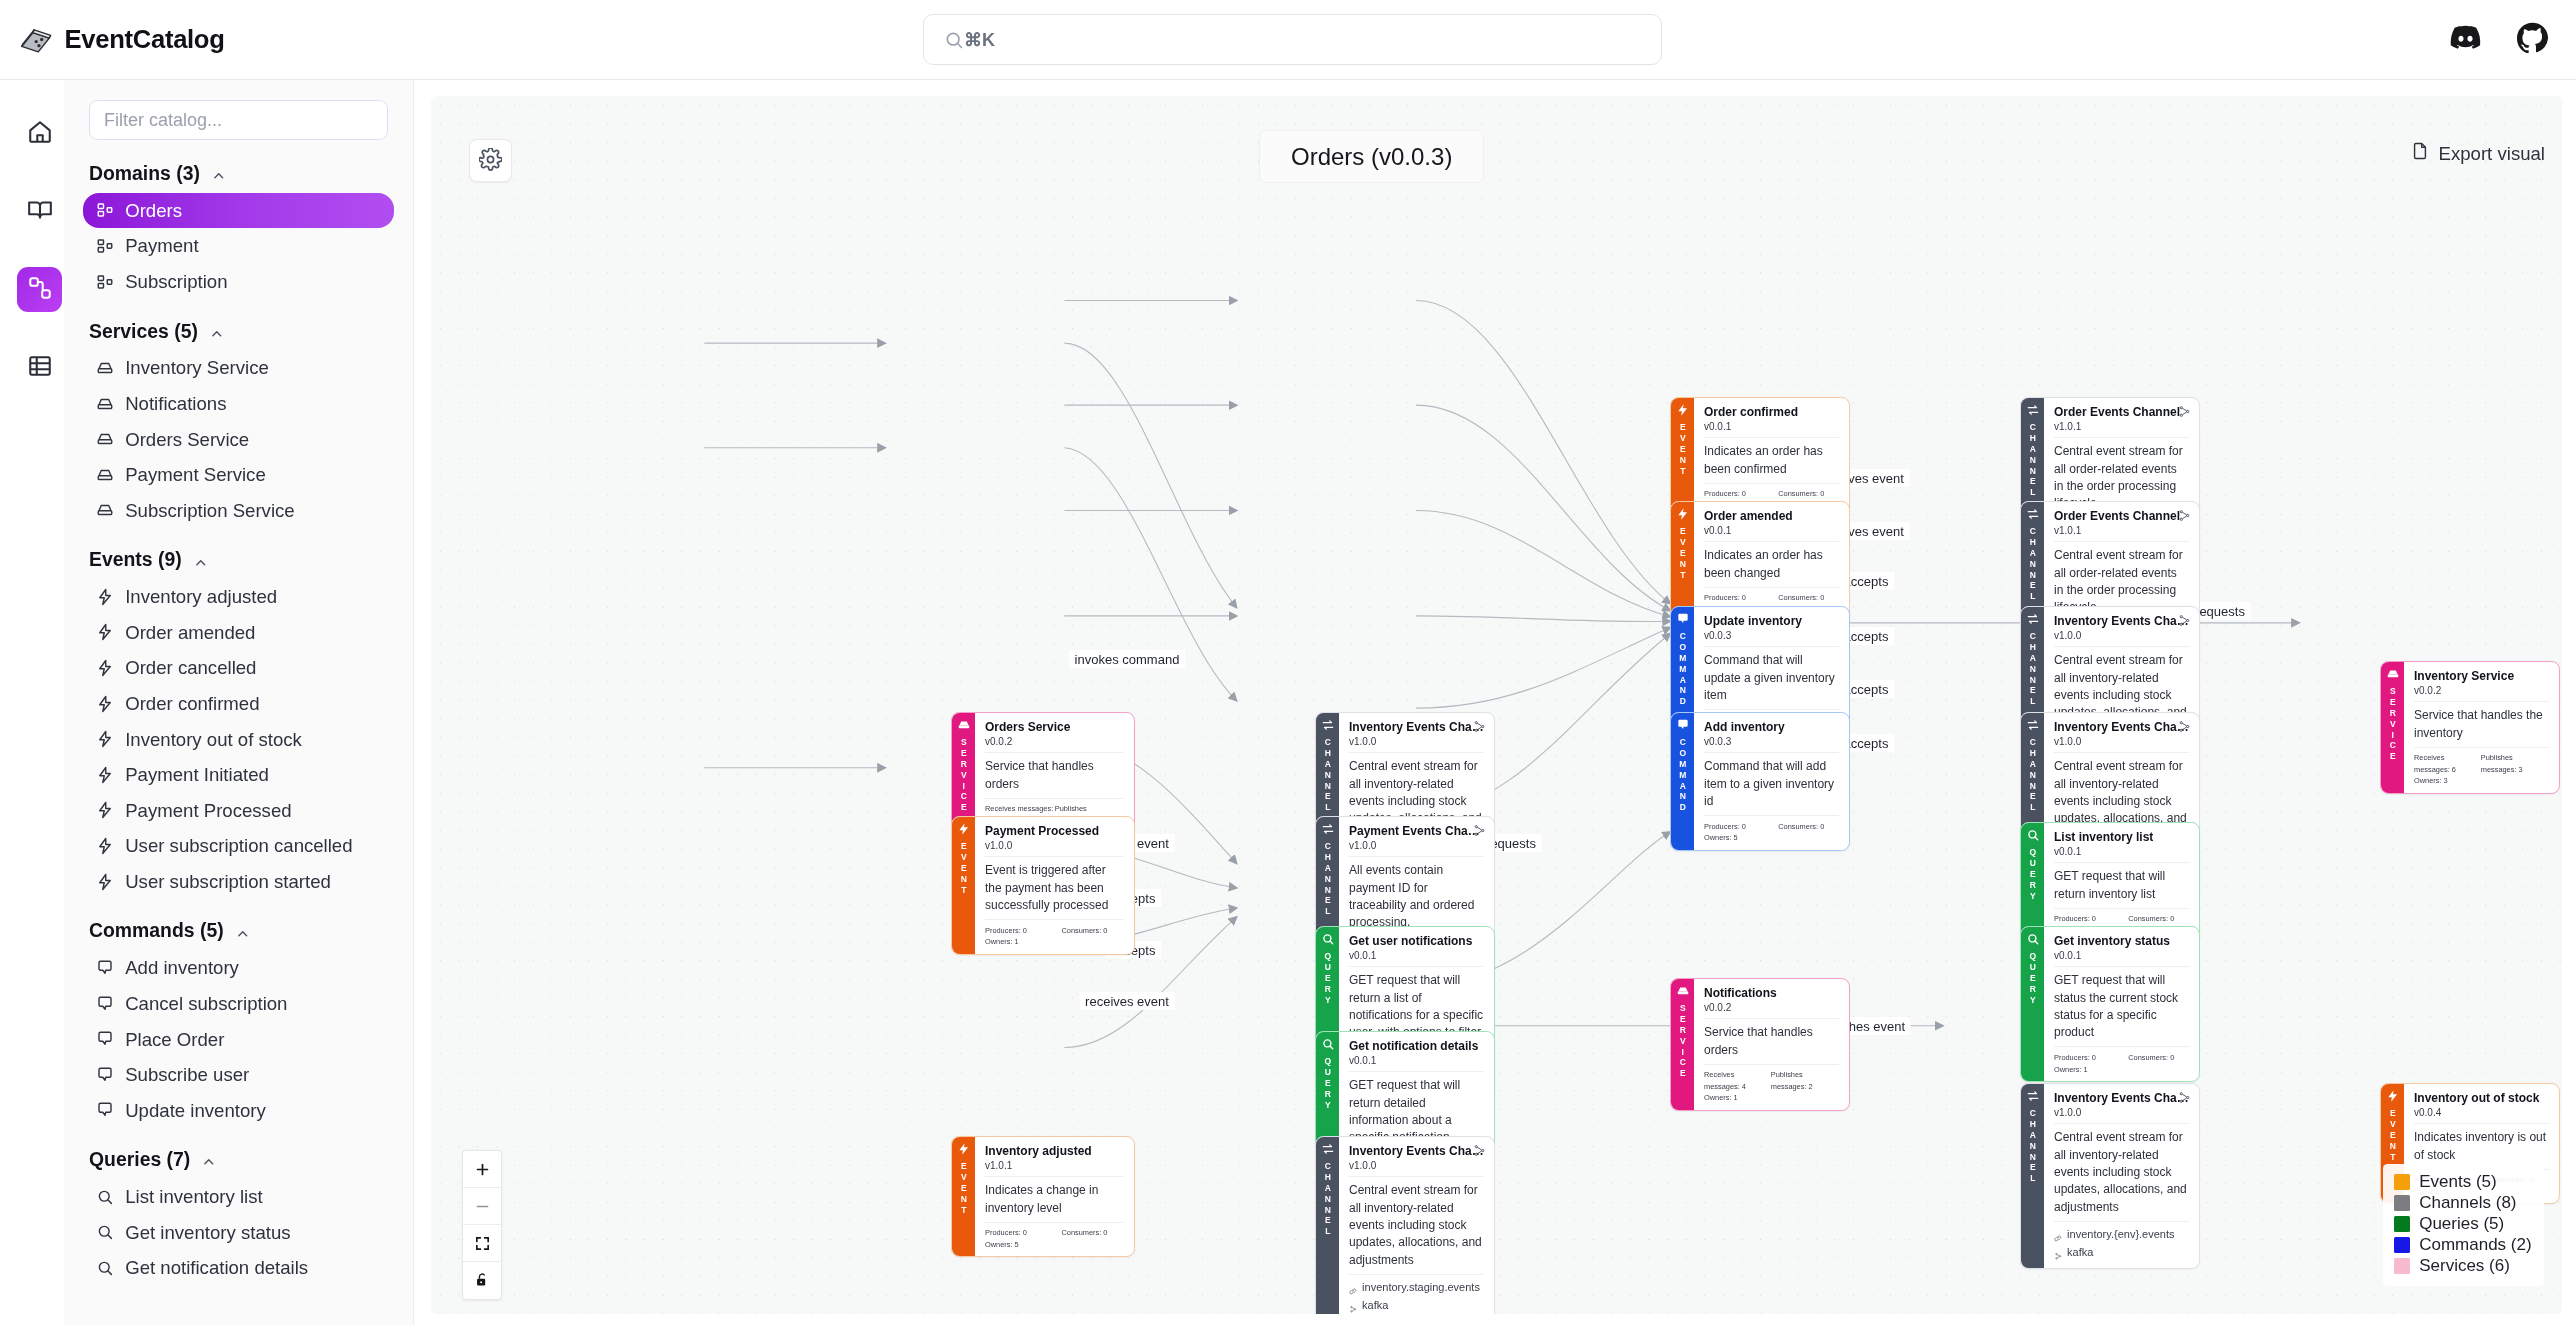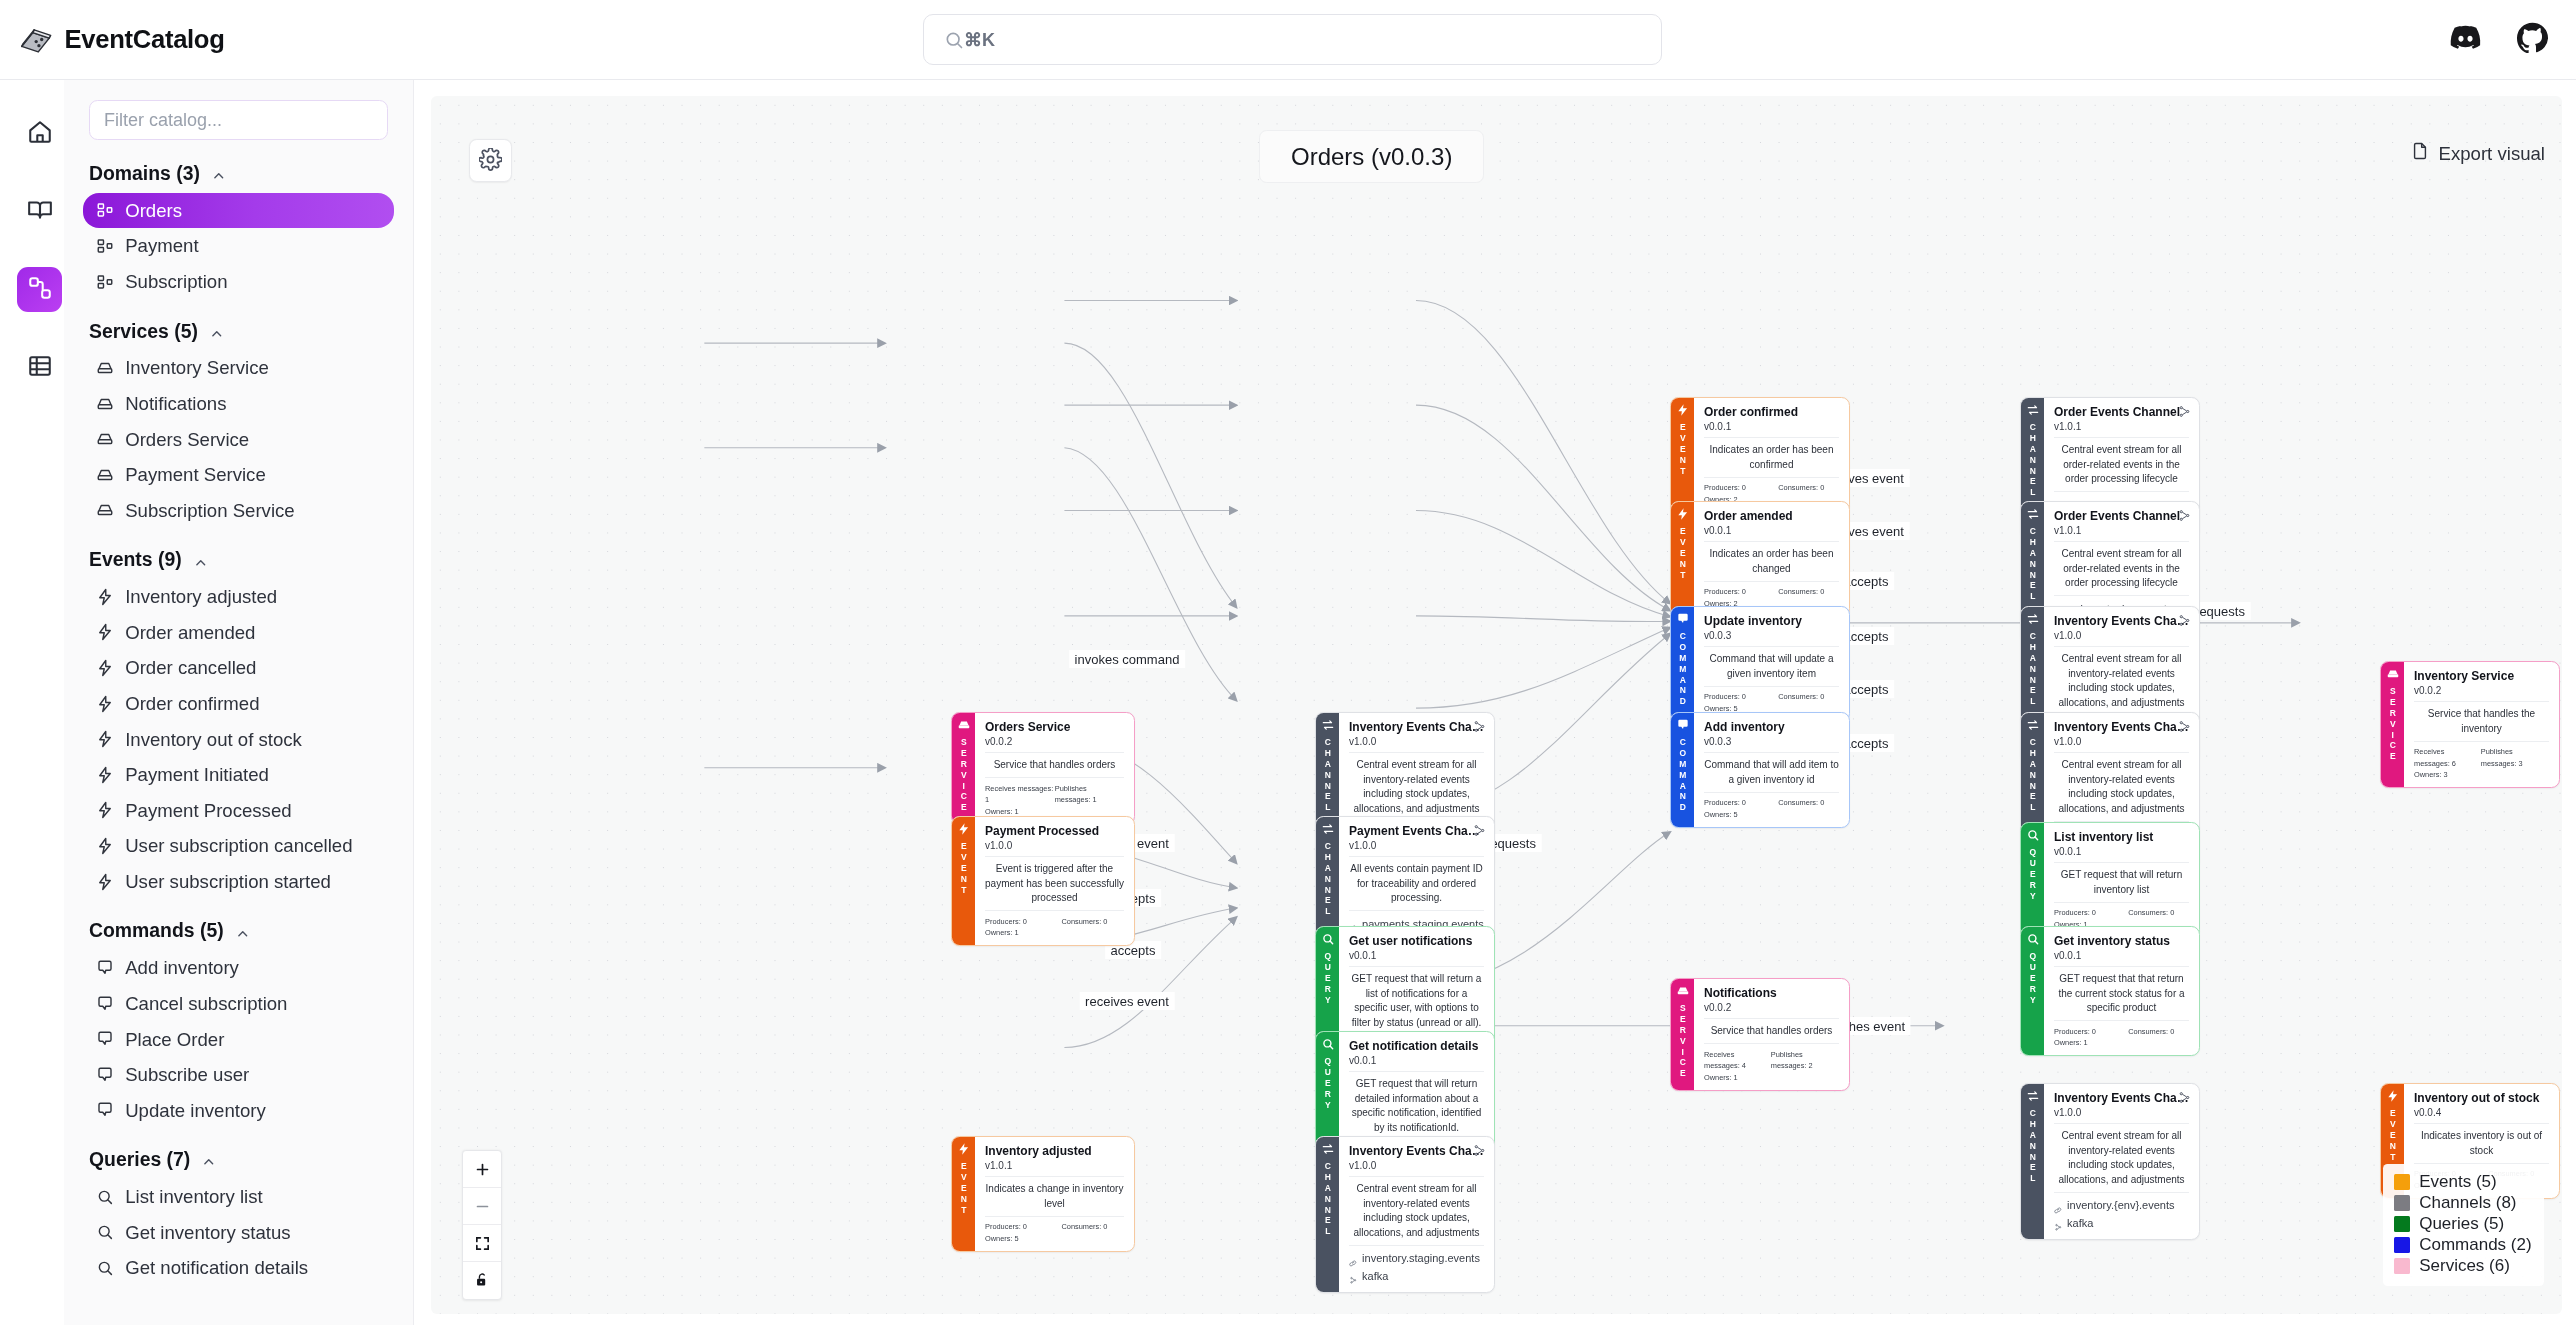--- a/index.html
+++ b/index.html
@@ -156,22 +156,22 @@
     font-size: 8.5px; font-weight: 700; color: #fff;
     letter-spacing: 0.9px; line-height: 1;
   }
   .node-body { flex: 1; padding: 7px 10px 6.2px 10px; min-width: 0; position: relative; }
   .node-title {
     font-size: 12px; font-weight: 700; color: #11131a;
     white-space: nowrap; overflow: hidden; text-overflow: ellipsis;
   }
   .node-ver { font-size: 10px; color: #343842; margin-top: 2.3px; padding-bottom: 4.6px; }
   .node-desc {
-    font-size: 10px; color: #2c3039; line-height: 1.45;
-    border-top: 0.8px solid #eceef1; padding: 5.4px 0 4.6px 0; text-align: center;
+    font-size: 12px; color: #2c3039; line-height: 1.45;
+    border-top: 0.8px solid #eceef1; padding: 5.4px 0 4.6px 0;
   }
   .node-meta { border-top: 0.8px solid #eceef1; padding-top: 4.6px; }
   .node-meta-row { display: flex; font-size: 7.4px; color: #3b404a; line-height: 1.55; }
   .node-meta-row span:first-child { width: 55%; }
   .node-chan-row { display: flex; align-items: center; gap: 4.6px; font-size: 11px; color: #3b404a; line-height: 1.6; }
   .node-chan-row .ci { width: 8.5px; height: 8.5px; color: #6b7280; flex: 0 0 auto; }
   .node-corner { position: absolute; top: 7px; right: 8.5px; width: 13px; height: 13px; color: #4e5463; }
 
   
   .n-event  { border: 0.8px solid #f6c9a0; }
@@ -1039,21 +1039,21 @@
         <div class="node-strip">
           <span class="sicon"><svg viewBox="0 0 24 24" fill="none" stroke="currentColor" stroke-width="2.4" stroke-linecap="round">
               <circle cx="11" cy="11" r="6"></circle>
               <line x1="15.5" y1="15.5" x2="20" y2="20"></line>
             </svg></span>
           <span class="svert">QUERY</span>
         </div>
         <div class="node-body">
           <div class="node-title">Get inventory status</div>
           <div class="node-ver">v0.0.1</div>
-          <div class="node-desc">GET request that that return the current stock status for a specific product</div>
+          <div class="node-desc">GET request that will status the current stock status for a specific product</div>
           <div class="node-meta">
             <div class="node-meta-row">
               <span>Producers: 0</span>
               <span>Consumers: 0</span>
             </div>
             <div class="node-meta-row">
               <span>Owners: 1</span>
             </div>
           </div>
         </div>

